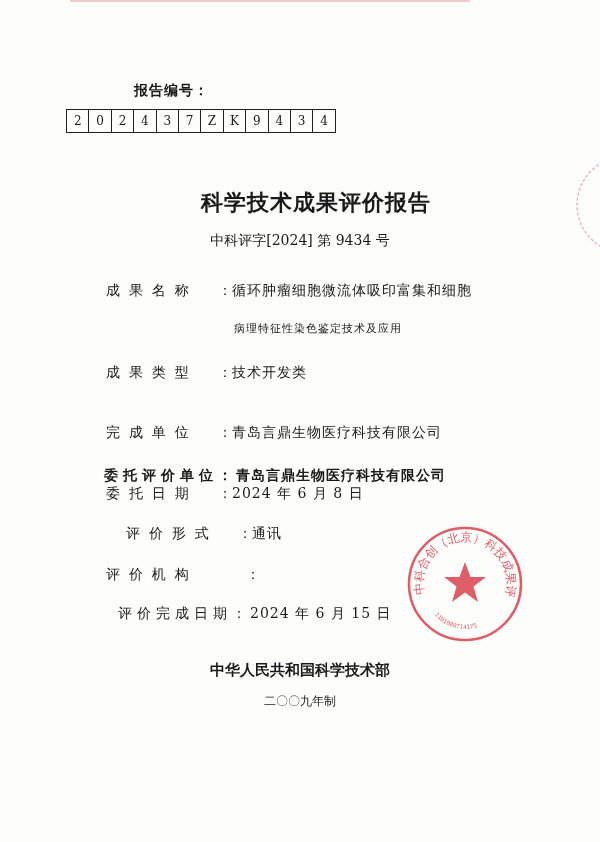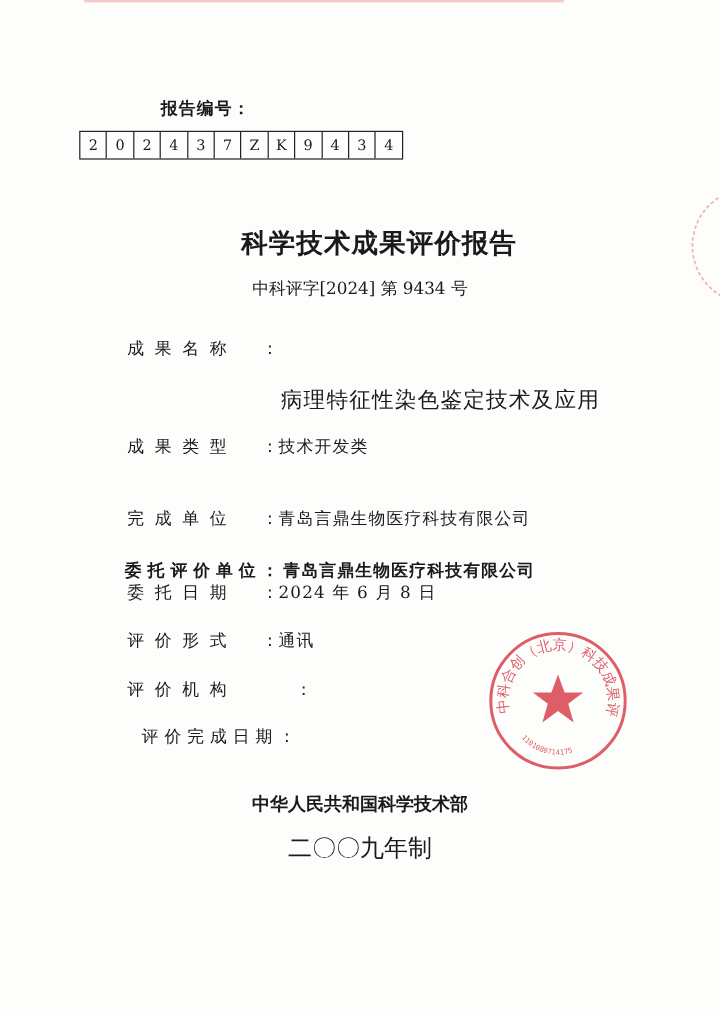--- a/index.html
+++ b/index.html
@@ -93,41 +93,41 @@
       text-align: center;
     }
     .field .value {
       display: inline-block;
       letter-spacing: 1px;
     }
     .field-name-line2 {
       position: absolute;
       left: 234px;
       top: 321px;
-      font-size: 18px;
+      font-size: 11px;
       letter-spacing: 1px;
       font-family: "DejaVu Serif", serif;
     }
     .issuer {
       position: absolute;
       left: 0;
       width: 600px;
       top: 661px;
       text-align: center;
       font-size: 15px;
       font-weight: bold;
       font-family: "DejaVu Sans", sans-serif;
     }
     .year-made {
       position: absolute;
       left: 0;
       width: 600px;
       top: 693px;
       text-align: center;
-      font-size: 20px;
+      font-size: 12px;
       font-family: "DejaVu Sans", sans-serif;
     }
     .seal {
       position: absolute;
       left: 405px;
       top: 524px;
       width: 120px;
       height: 120px;
       opacity: 0.85;
     }
@@ -161,20 +161,21 @@
   <div class="cell">3</div>
   <div class="cell">4</div>
 </div>
 
 <div class="doc-title">科学技术成果评价报告</div>
 <div class="doc-number">中科评字[2024] 第 9434 号</div>
 
 <div class="field" style="top:282px;">
   <span class="label" style="white-space:pre; width:112px;">成  果  名  称</span>
   <span class="colon">：</span>
+  <span class="value">循环肿瘤细胞微流体吸印富集和细胞</span>
 </div>
 <div class="field-name-line2">病理特征性染色鉴定技术及应用</div>
 
 <div class="field" style="top:364px;">
   <span class="label" style="white-space:pre; width:112px;">成  果  类  型</span>
   <span class="colon">：</span>
   <span class="value">技术开发类</span>
 </div>
 
 <div class="field" style="top:424px;">
@@ -189,33 +190,34 @@
   <span class="value" style="margin-left:4px;">青岛言鼎生物医疗科技有限公司</span>
 </div>
 
 <div class="field" style="top:485px;">
   <span class="label" style="white-space:pre; width:112px;">委  托  日  期</span>
   <span class="colon">：</span>
   <span class="value">2024 年 6 月 8 日</span>
 </div>
 
 <div class="field" style="top:525px;">
-  <span class="label" style="white-space:pre; width:112px;">评  价  形  式</span>
+  <span class="label" style="white-space:pre; width:112px;margin-left:20px;">评  价  形  式</span>
   <span class="colon">：</span>
   <span class="value">通讯</span>
 </div>
 
 <div class="field" style="top:566px;gap:28px;">
   <span class="label" style="white-space:pre; width:112px;">评  价  机  构</span>
   <span class="colon">：</span>
 </div>
 
 <div class="field" style="top:605px; left:118px;">
   <span class="label" style="letter-spacing:5px; width:114px;">评价完成日期</span>
   <span class="colon">：</span>
+  <span class="value" style="margin-left:4px;">2024 年 6 月 15 日</span>
 </div>
 
 <svg class="seal" viewBox="0 0 120 120">
   <defs>
     <path id="sealArc" d="M 20 72 A 42 42 0 1 1 100 72"></path>
     <path id="sealArcBottom" d="M 26 86 A 40 40 0 0 0 94 86"></path>
   </defs>
   <circle cx="60" cy="60" r="56" fill="none" stroke="#d9434f" stroke-width="2.5"></circle>
   <text font-size="12" fill="#d9434f" font-family="DejaVu Serif, serif">
     <textPath href="#sealArc" startOffset="2">中科合创（北京）科技成果评价中心</textPath>

